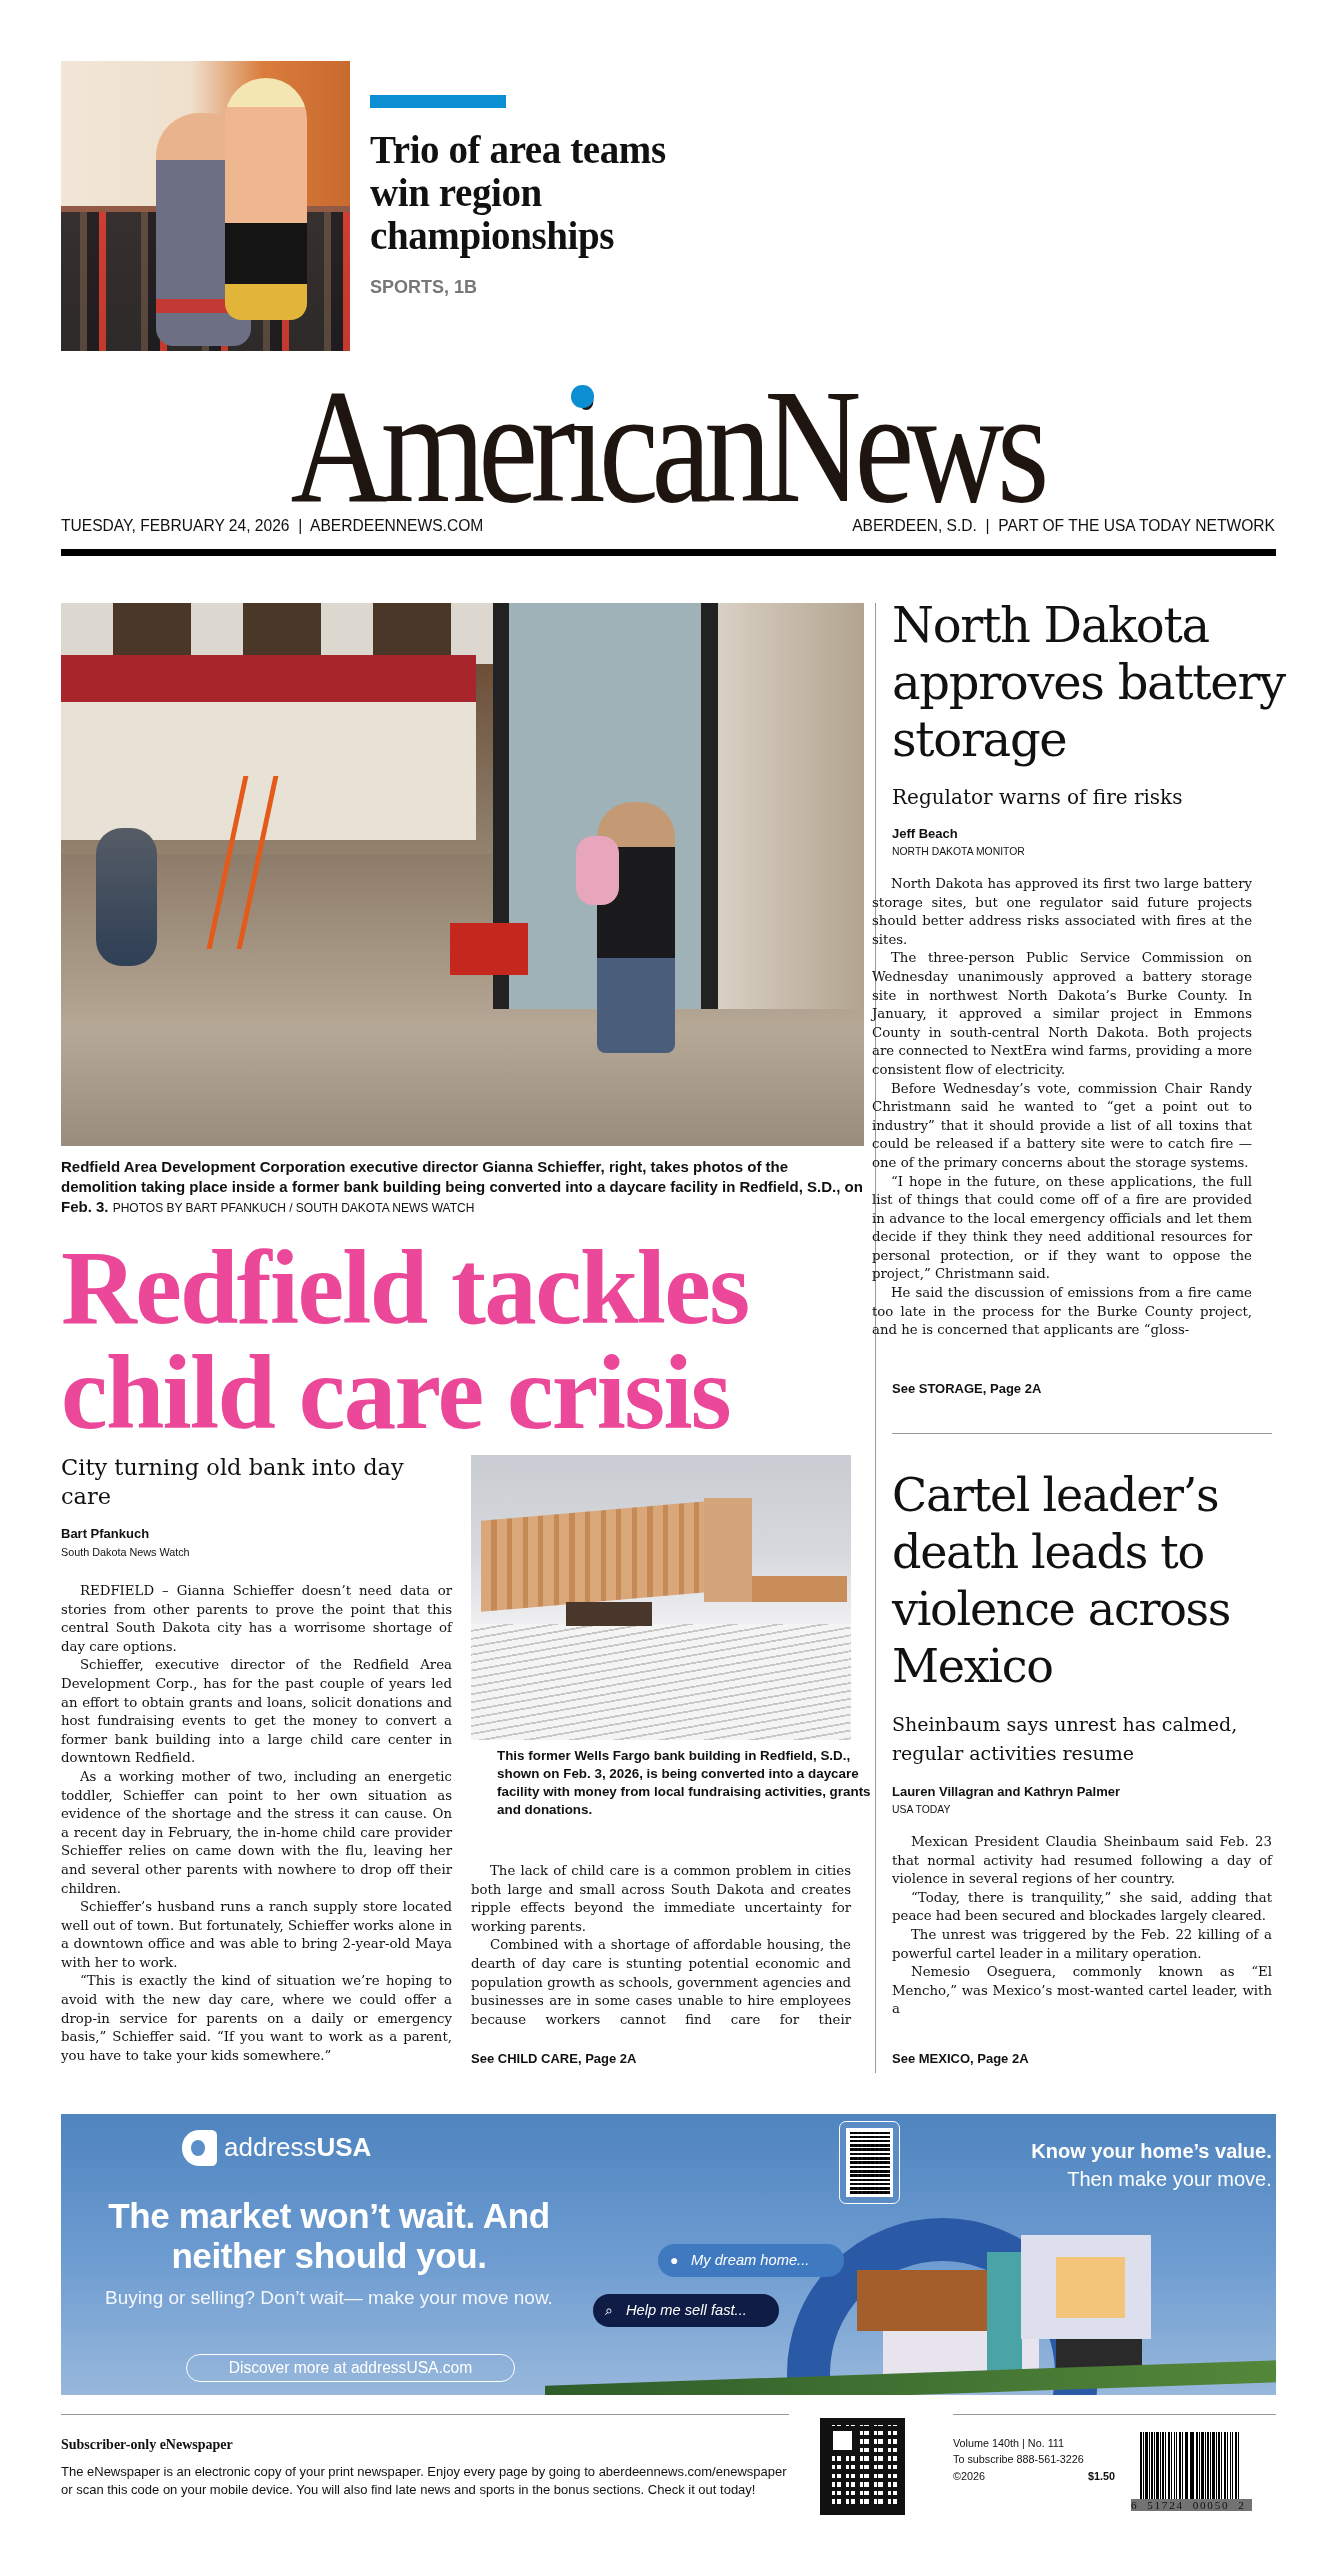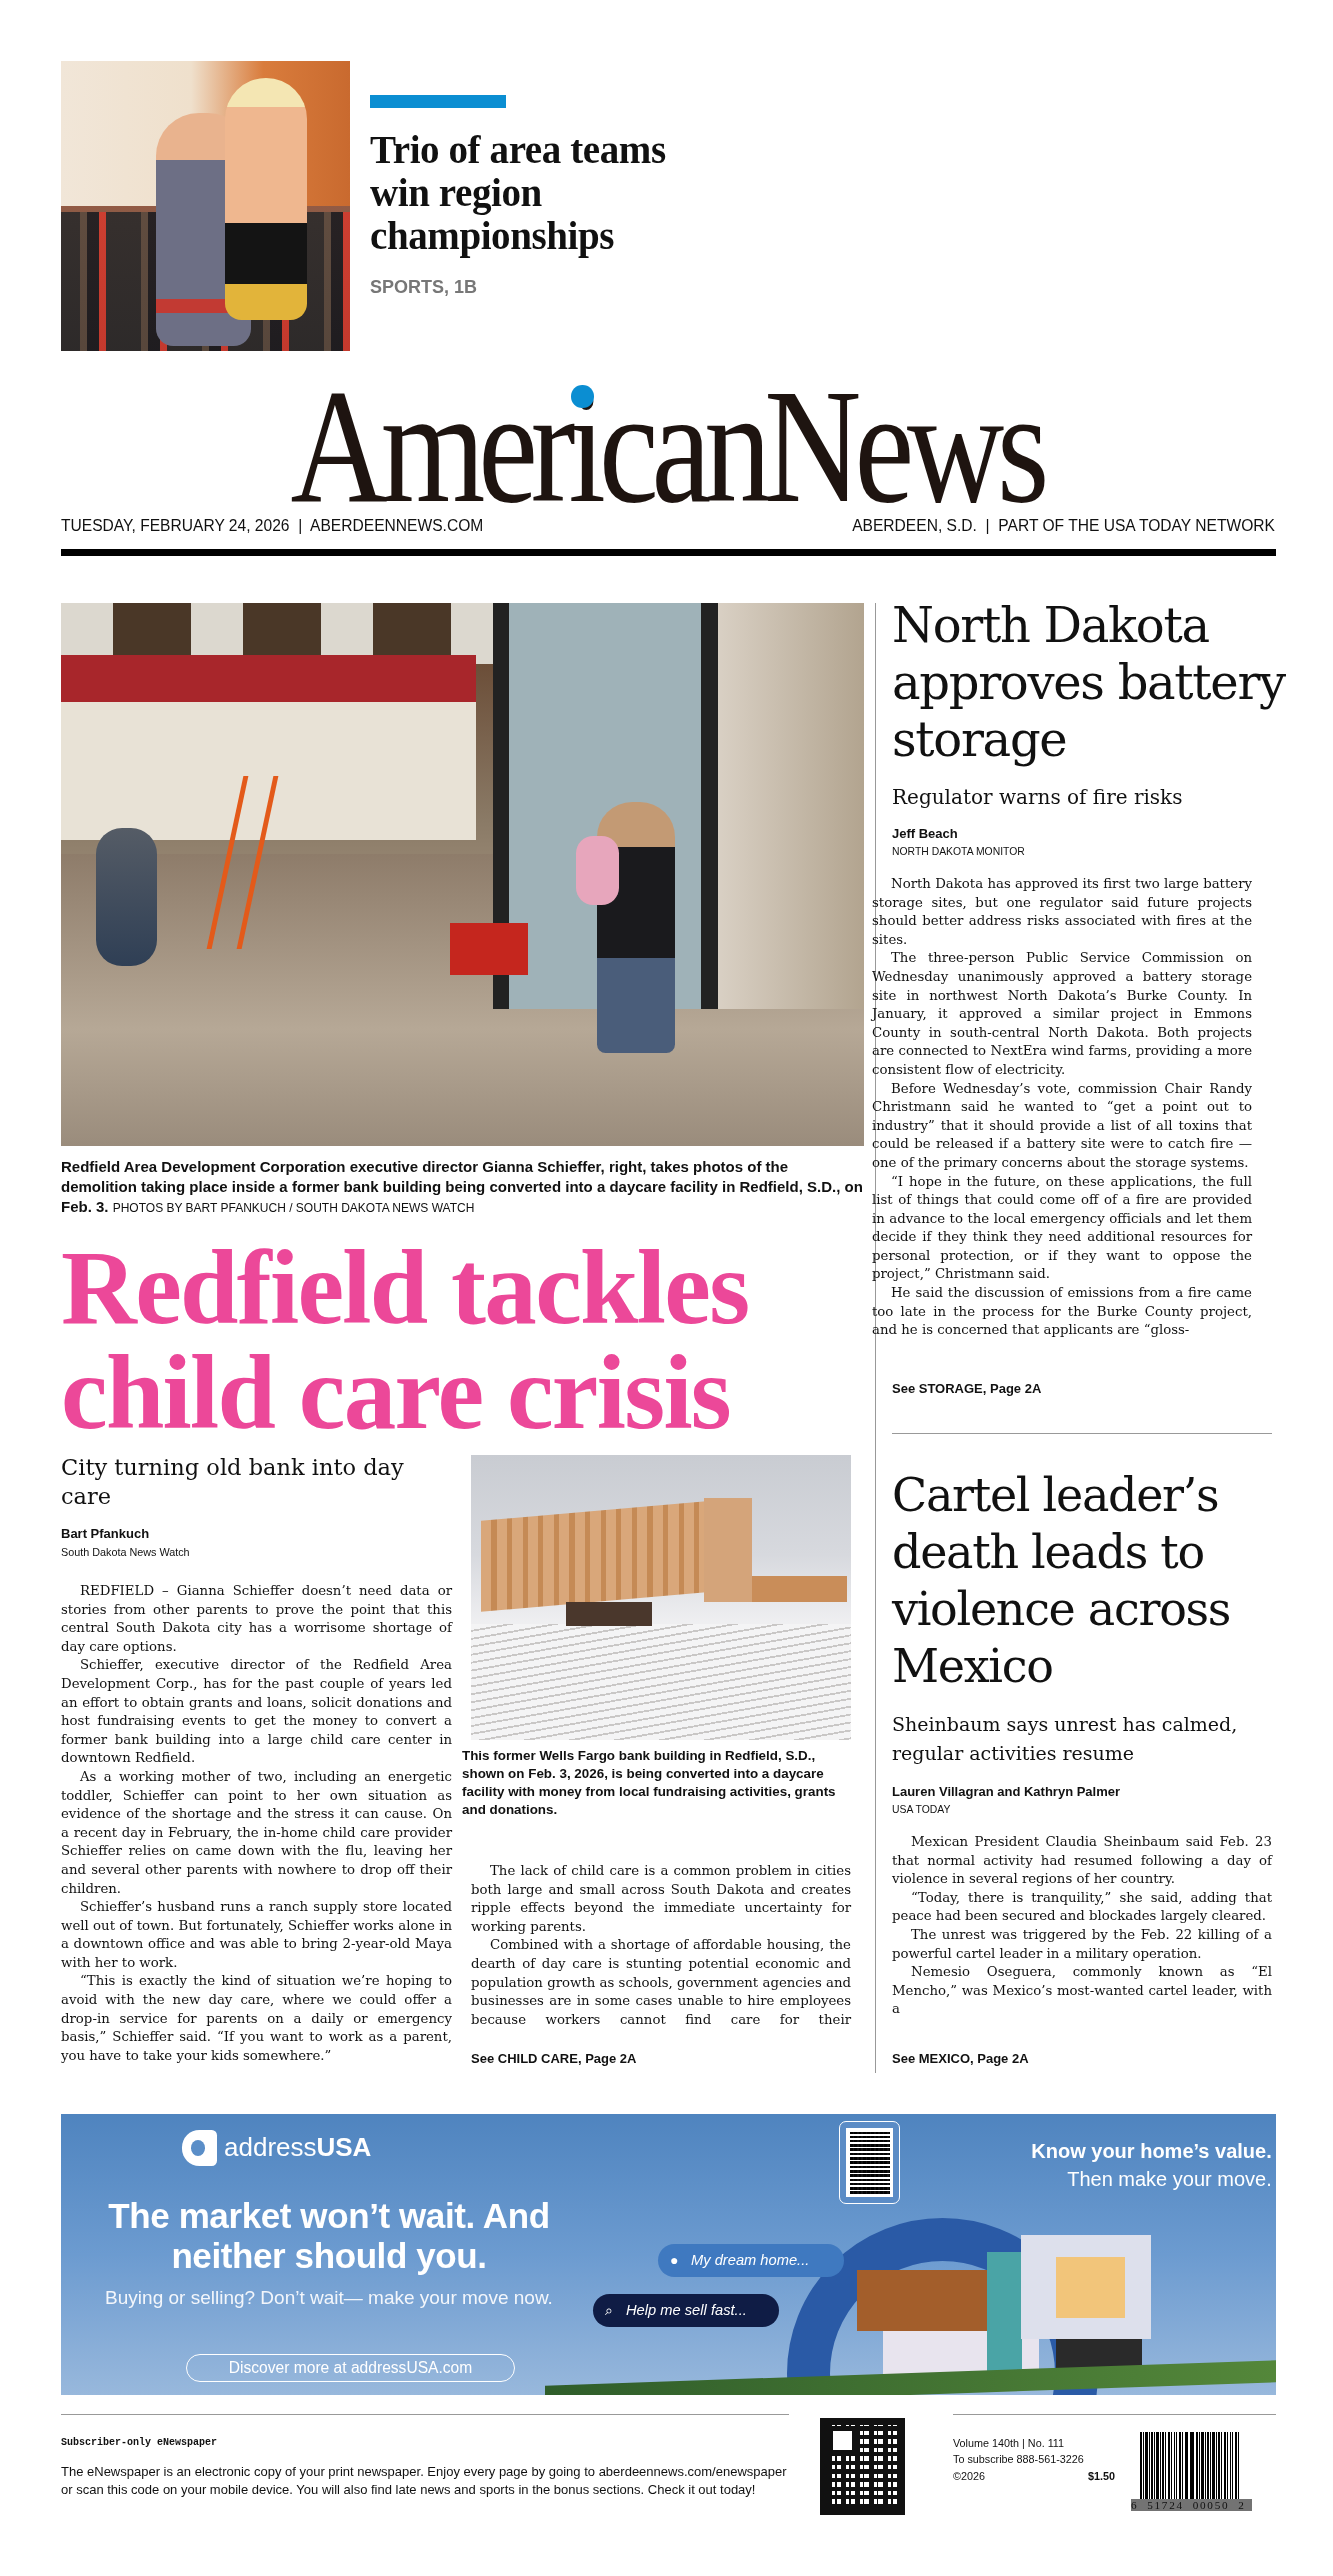--- a/index.html
+++ b/index.html
@@ -60,21 +60,21 @@
   .body-text { font-family: "DejaVu Serif", serif; font-size: 13.3px; line-height: 18.6px; color: #111; text-align: justify; hyphens: auto; }
   .body-text p { text-indent: 19px; }
   #cc-body-1 { left: 61px; top: 1582px; width: 391px; }
   #photo2 { left: 471px; top: 1455px; width: 380px; height: 285px; overflow: hidden;
     background: linear-gradient(180deg,#c9ccd2 0%,#d7d9de 35%,#f0f0f2 60%,#e2e3e6 100%); }
   #photo2 .bldg { position:absolute; left:10.4px; top:56px; width:225px; height:91px; background: repeating-linear-gradient(90deg,#d9a77a 0 10.4px,#c58a55 10.4px 15.6px); transform: skewY(-5deg); }
   #photo2 .bldg2 { position:absolute; left:233px; top:43px; width:48px; height:104px; background:#d4a47a; }
   #photo2 .canopy { position:absolute; left:281px; top:121px; width:95px; height:26px; background:#c98d59; }
   #photo2 .dump { position:absolute; left:95px; top:147px; width:86px; height:24px; background:#4a372c; }
   #photo2 .snow { position:absolute; left:0; top:169px; width:100%; height:117px; background: repeating-linear-gradient(170deg,#f4f4f5 0 6px,#c9c7c6 6px 7.8px); }
-  #photo2-caption { left: 462px; top: 1747px; width: 380px; font-family: "Liberation Sans", sans-serif; font-weight: bold; font-size: 13.4px; line-height: 18px; }
+  #photo2-caption { left: 497px; top: 1747px; width: 380px; font-family: "Liberation Sans", sans-serif; font-weight: bold; font-size: 13.4px; line-height: 18px; }
   #cc-body-2 { left: 471px; top: 1862px; width: 380px; }
   #cc-jump { left: 471px; top: 2051px; font-family: "Liberation Sans", sans-serif; font-weight: bold; font-size: 13px; }
 
   #col-divider { left: 875px; top: 603px; width: 0.9px; height: 1470px; background: #999; }
 
   
   #nd-headline { left: 892px; top: 597px; width: 398px; font-family: "DejaVu Serif", serif; font-size: 48px; line-height: 57px; letter-spacing: -1.3px; }
   #nd-deck { left: 892px; top: 785px; width: 380px; font-family: "DejaVu Serif", serif; font-size: 20px; }
   #nd-byline { left: 892px; top: 826px; font-family: "Liberation Sans", sans-serif; font-weight: bold; font-size: 13px; }
   #nd-affil { left: 892px; top: 846px; font-family: "Liberation Sans", sans-serif; font-size: 10.4px; }
@@ -119,21 +119,21 @@
   #ad-qr .q div { width:100%; height:100%;
     background: repeating-linear-gradient(90deg,#111 0 2.6px,#fff 2.6px 4.3px), #111;
     background-blend-mode: multiply;
     mask: repeating-linear-gradient(0deg,#000 0 2.6px,transparent 2.6px 4.3px); }
   #ad-right-1 { position:absolute; right:4.3px; top:26px; text-align:right; font-family:"Liberation Sans", sans-serif; font-weight:bold; font-size:20px; color:#fff; }
   #ad-right-2 { position:absolute; right:4.3px; top:54px; text-align:right; font-family:"Liberation Sans", sans-serif; font-size:20px; color:#fff; }
 
   
   #footer-rule-left { left: 61px; top: 2414px; width: 728px; height: 0.9px; background: #999; }
   #footer-rule-right { left: 953px; top: 2414px; width: 323px; height: 0.9px; background: #999; }
-  #footer-title { left: 61px; top: 2437px; font-family: Liberation Mono, monospace; font-weight: bold; font-size: 10px; }
+  #footer-title { left: 61px; top: 2437px; font-family: Liberation Serif, serif; font-weight: bold; font-size: 14px; }
   #footer-text { left: 61px; top: 2463px; width: 735px; font-family: "Liberation Sans", sans-serif; font-size: 13px; line-height: 18px; }
   #footer-qr { left: 820px; top: 2418px; width: 85px; height: 97px; background:
     repeating-linear-gradient(90deg,#111 0 5.2px,#fff 5.2px 7.8px,#111 7.8px 9.5px,#fff 9.5px 14px),
     repeating-linear-gradient(0deg,#111 0 4.3px,#fff 4.3px 8.6px); background-blend-mode: darken; border: 7px solid #111; }
   #footer-qr::before { content:""; position:absolute; left:1.7px; top:1.7px; width:19px; height:19px; border:4.3px solid #111; background:#fff; }
   #vol-line-1 { left: 953px; top: 2437px; font-family: "Liberation Sans", sans-serif; font-size: 10.8px; }
   #vol-line-2 { left: 953px; top: 2453px; font-family: "Liberation Sans", sans-serif; font-size: 10.8px; }
   #vol-line-3 { left: 953px; top: 2470px; font-family: "Liberation Sans", sans-serif; font-size: 10.8px; }
   #price { left: 1088px; top: 2470px; font-family: "Liberation Sans", sans-serif; font-size: 10.8px; font-weight: bold; }
   #barcode { left: 1140px; top: 2432px; width: 99px; height: 71px;

